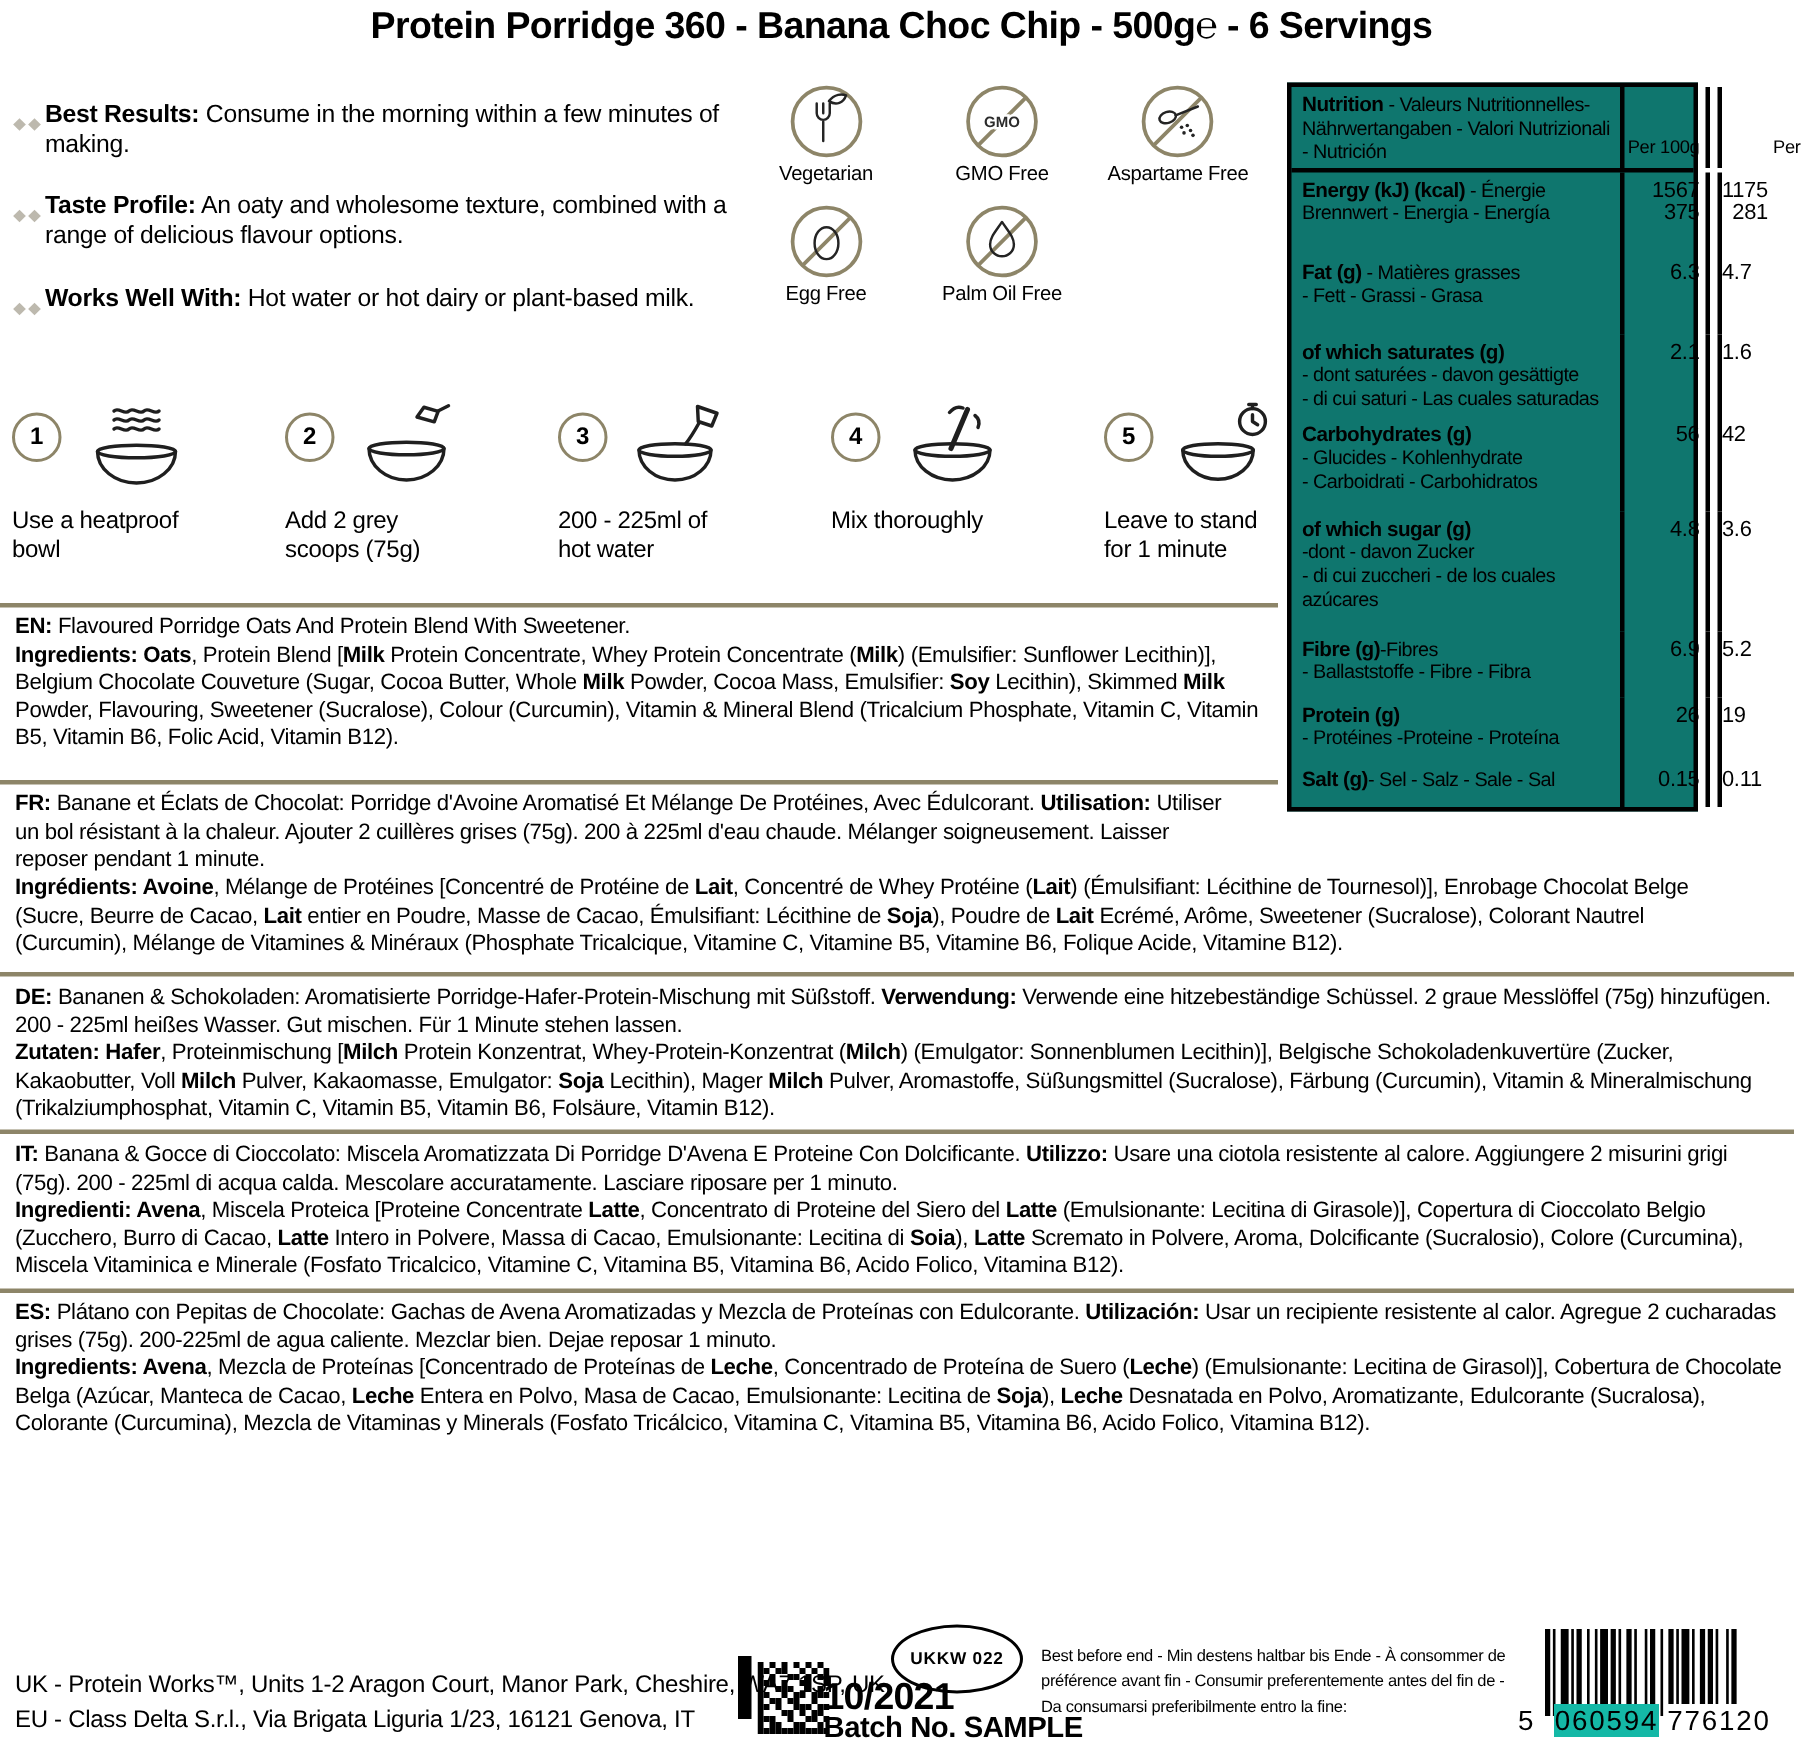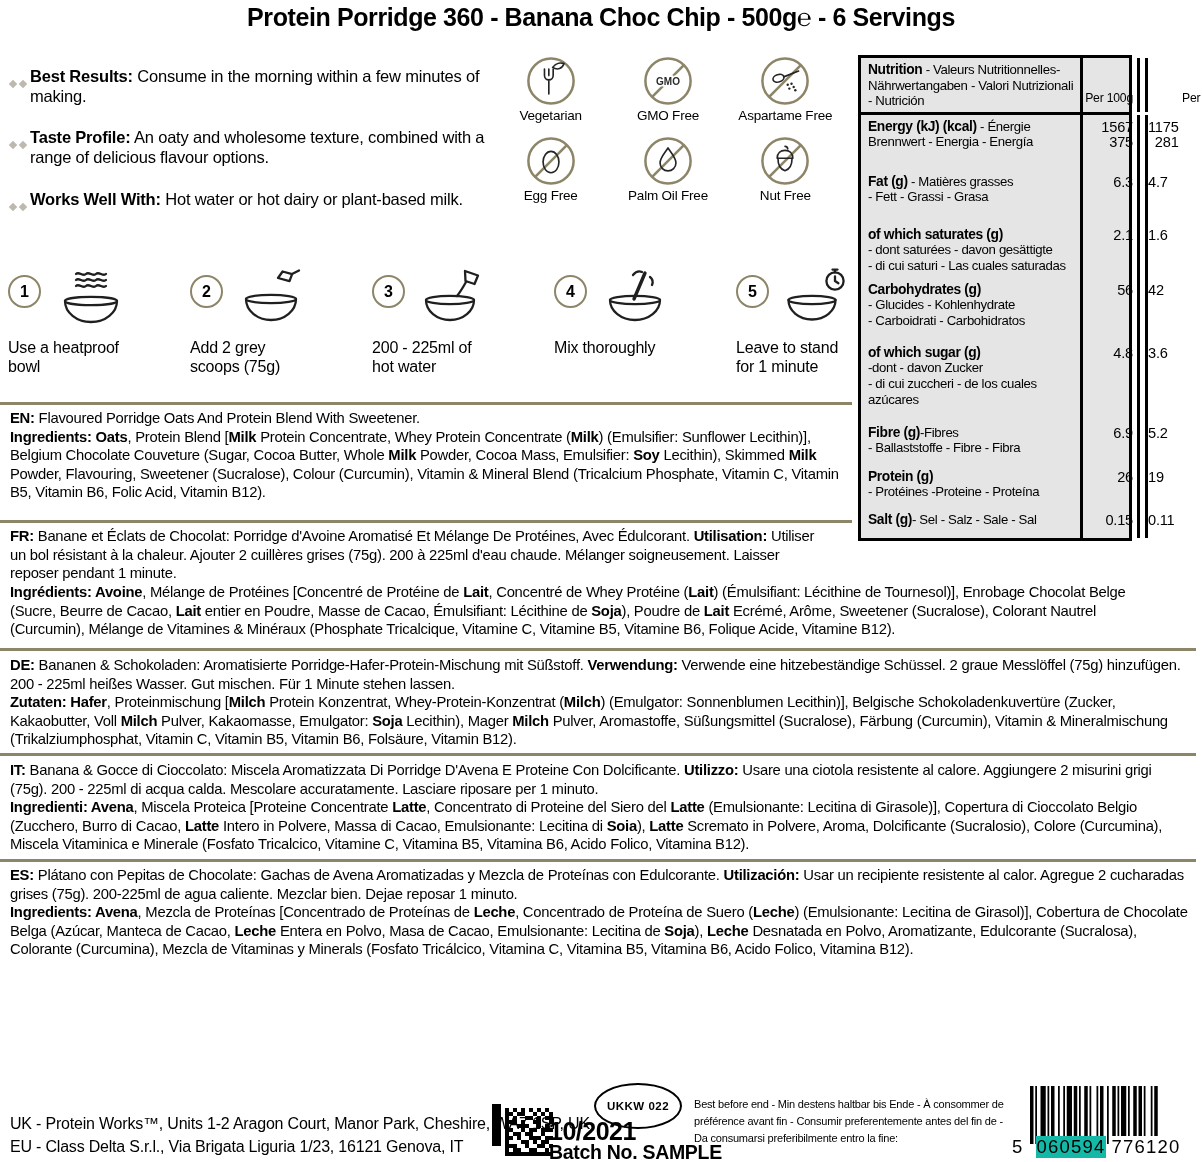--- a/index.html
+++ b/index.html
@@ -36,21 +36,21 @@
   .step-top{display:flex;align-items:flex-start;gap:11px;height:64px;}
   .step-num{width:29px;height:29px;border:2.5px solid var(--accent);border-radius:50%;
             display:flex;align-items:center;justify-content:center;font-weight:700;font-size:16px;margin-top:7px;flex:none;}
   .step-icon{width:74px;height:60px;}
   .st{fill:none;stroke:#1f1f1f;stroke-width:2.3px;stroke-linecap:round;stroke-linejoin:round;}
   .st-thick{fill:none;stroke:#1f1f1f;stroke-width:3.4px;stroke-linecap:round;}
   .step-label{margin-top:6px;font-size:16px;line-height:1.2;letter-spacing:-0.2px;}
 
   
   .nutrition{position:absolute;left:858px;top:55px;width:274px;border:3.5px solid #000;
-             box-sizing:border-box;background:#e5e5e5;}
+             box-sizing:border-box;background:#0f766e;}
   .nrow{display:grid;grid-template-columns:219px 3px 54px 3px 5px 3px 1fr;}
   .nline{background:#000;}
   .nhead{border-bottom:3.5px solid #000;}
   .nlabel{padding:4px 3px 3px 7px;font-size:13.2px;line-height:15.6px;letter-spacing:-0.35px;}
   .nlabel b{font-size:13.8px;}
   .nval{padding:5px 4px 0 0;text-align:right;font-size:14.6px;line-height:15.6px;letter-spacing:-0.2px;}
   .nhead .nval{display:flex;align-items:flex-end;justify-content:flex-end;
                font-size:12.2px;white-space:nowrap;padding-bottom:5px;padding-left:34px;}
 
   
@@ -138,30 +138,20 @@
       </svg>
       <div class="badge-label">Egg Free</div>
     </div>
     <div class="badge">
       <svg viewBox="0 0 46 46">
         <circle class="ic-ring" cx="23" cy="23" r="20.8"></circle>
         <line class="ic-ring" x1="8.2" y1="37.8" x2="37.8" y2="8.2"></line>
         <path class="ic-glyph" d="M23,11 c4,6 7.3,9.3 7.3,13.8 a7.3,7.3 0 0 1 -14.6,0 c0,-4.5 3.3,-7.8 7.3,-13.8 z"></path>
       </svg>
       <div class="badge-label">Palm Oil Free</div>
-    </div>
-    <div class="badge">
-      <svg viewBox="0 0 46 46">
-        <circle class="ic-ring" cx="23" cy="23" r="20.8"></circle>
-        <line class="ic-ring" x1="8.2" y1="37.8" x2="37.8" y2="8.2"></line>
-        <path class="ic-glyph" d="M23,9.5 c1.5,0 2.5,1 2.5,2.5"></path>
-        <path class="ic-glyph" d="M15.8,20.5 c0,-4.8 3.2,-7.3 7.2,-7.3 c4,0 7.2,2.5 7.2,7.3 z"></path>
-        <path class="ic-glyph" d="M16.5,20.5 c0,6.5 2.8,10.3 6.5,11.5 c3.7,-1.2 6.5,-5 6.5,-11.5"></path>
-      </svg>
-      <div class="badge-label">Nut Free</div>
     </div>
   </section>
 
   <section class="nutrition">
     <div class="nrow nhead">
       <div class="nlabel"><b>Nutrition</b><span class="pre"> - Valeurs Nutritionnelles-
 Nährwertangaben - Valori Nutrizionali
 - Nutrición</span></div>
       <div class="nline"></div>
       <div class="nval">Per 100g</div>

